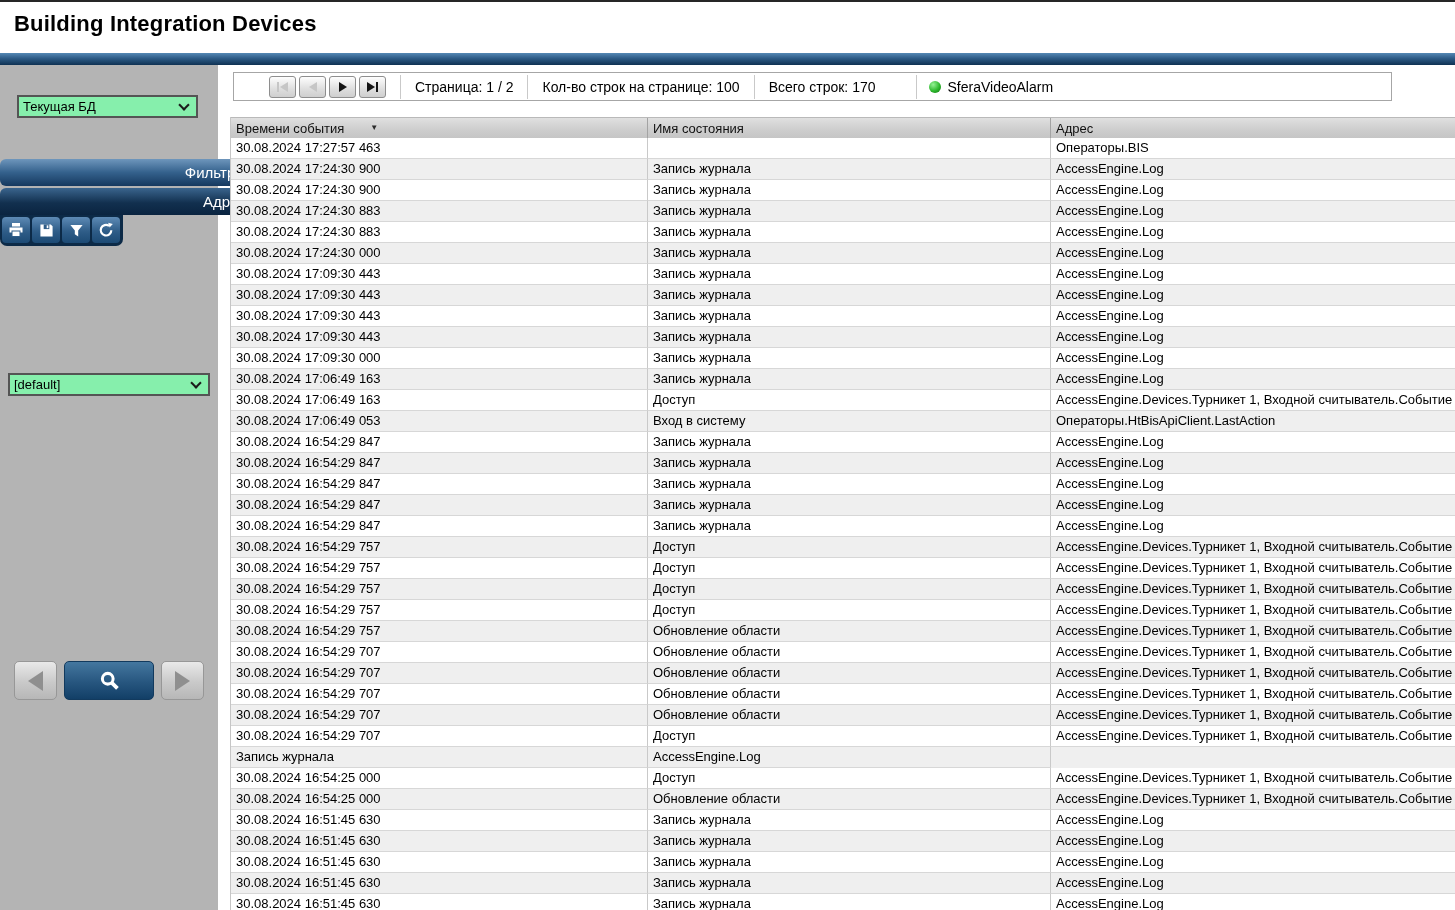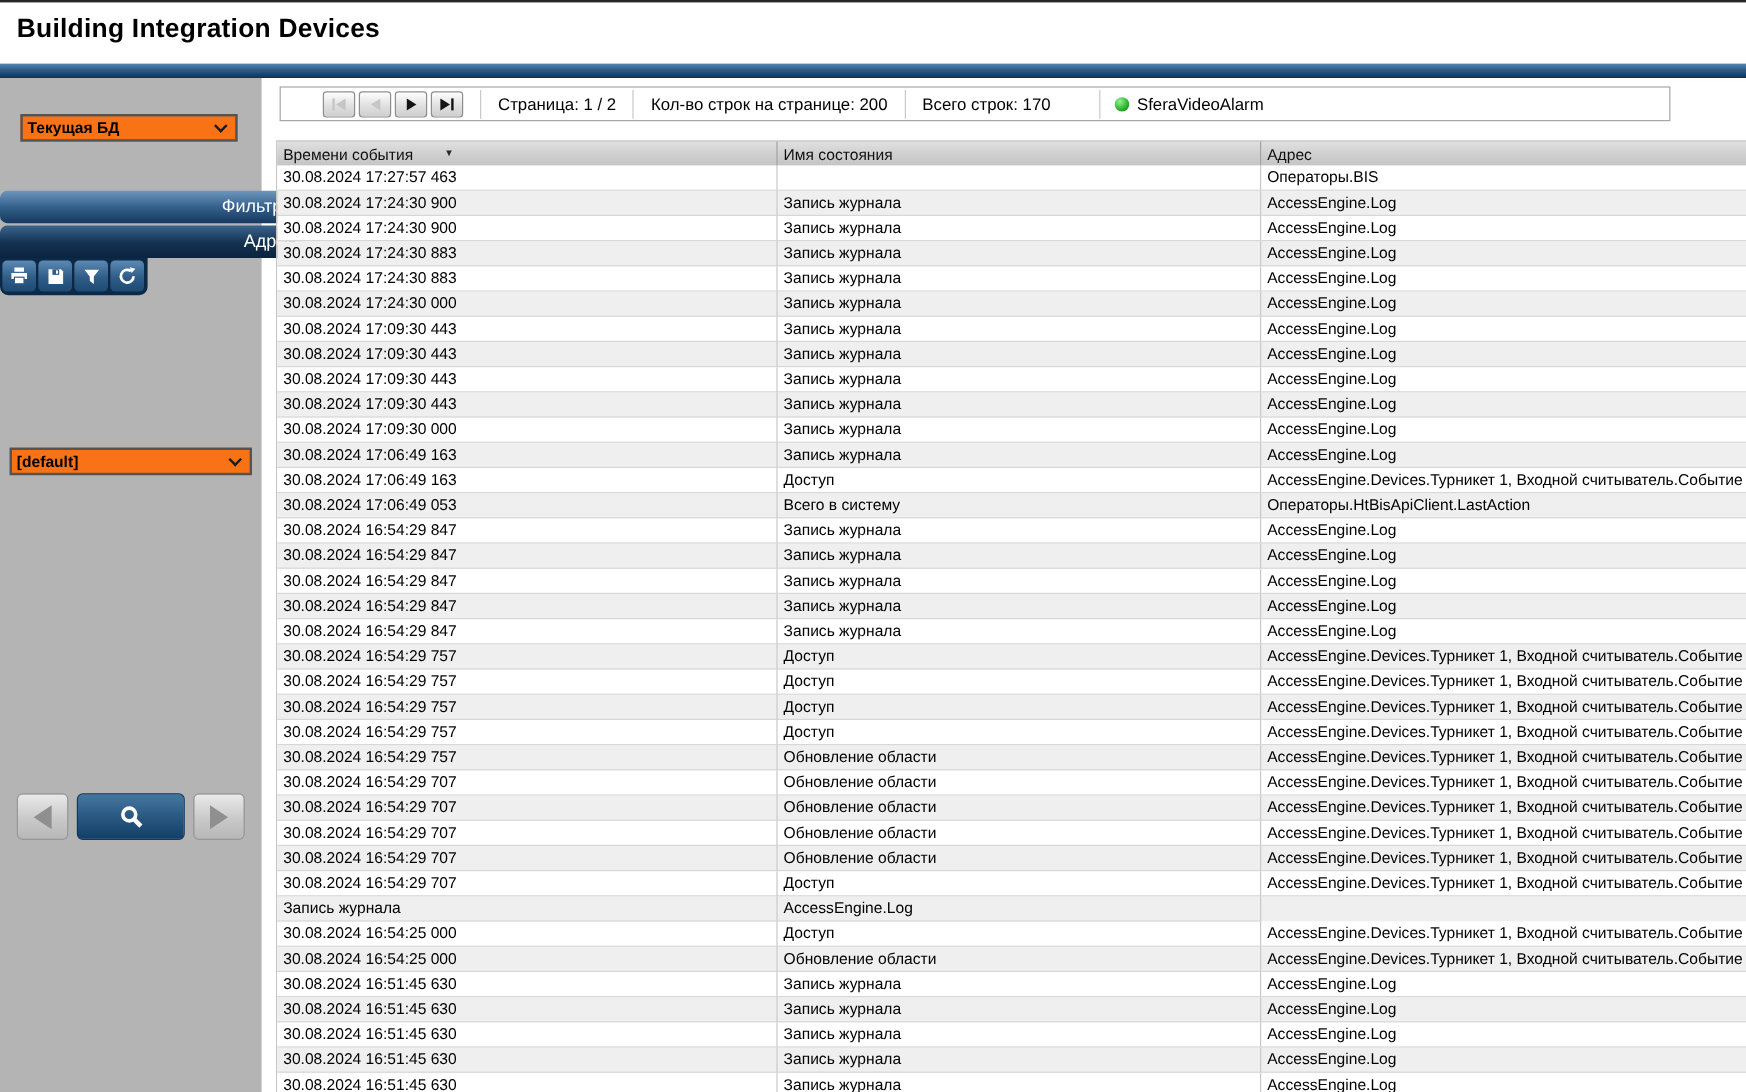--- a/index.html
+++ b/index.html
@@ -9,22 +9,22 @@
     overflow:hidden; font-family:"Liberation Sans", sans-serif; color:#000;
   }
   .top-line { position:absolute; top:0; left:0; right:0; height:2px; background:#262626; }
   .app-title { position:absolute; top:11px; left:14px; font-size:22px; font-weight:bold; letter-spacing:.2px; }
   .blue-stripe { position:absolute; top:53px; left:0; right:0; height:12px;
     background:linear-gradient(#5588b4, #2d5b86 45%, #0f3253); }
 
   
   .sidebar { position:absolute; top:65px; left:0; width:218px; bottom:0; background:#b4b4b4; }
   .sel {
-    position:absolute; height:23px; background:#f97316; border:2px solid #545454;
-    display:flex; align-items:center; cursor:default;font-weight:bold;
+    position:absolute; height:23px; background:#86efac; border:2px solid #545454;
+    display:flex; align-items:center; cursor:default;
   }
   .sel .sel-txt { flex:1; padding-left:4px; font-size:13px; white-space:nowrap; overflow:hidden; }
   .sel .chev { width:8px; height:8px; border-right:2px solid #1b1b1b; border-bottom:2px solid #1b1b1b;
     transform:rotate(45deg); margin:-3px 8px 0 0; flex:none; }
   .db-sel { top:30px; left:17px; width:181px; }
   .profile-sel { top:308px; left:8px; width:202px; }
 
   .panel-bar {
     position:absolute; left:0; width:246px; height:27px; color:#fff; font-size:15px;
     line-height:27px; padding-left:10px; cursor:pointer;text-align:right;
@@ -175,21 +175,21 @@
         <span class="tri-r"></span>
       </div>
       <div class="pg-btn enabled">
         <span class="tri-r"></span>
           <span class="vbar"></span>
       </div>
     </div>
     <div class="tb-sep first"></div>
     <div class="tb-label">Страница: 1 / 2</div>
     <div class="tb-sep"></div>
-    <div class="tb-label">Кол-во строк на странице: 200</div>
+    <div class="tb-label">Кол-во строк на странице: 100</div>
     <div class="tb-sep"></div>
     <div class="tb-label total">Всего строк: 170</div>
     <div class="tb-sep"></div>
     <div class="status">
       <span class="status-dot" style="--dot: #2eb82e;"></span>
       <span>SferaVideoAlarm</span>
     </div>
   </div>
 
   <div class="grid">
@@ -267,21 +267,21 @@
           <div class="gr-cell">Запись журнала</div>
           <div class="gr-cell">AccessEngine.Log</div>
         </div>
         <div class="grid-row">
           <div class="gr-cell">30.08.2024 17:06:49 163</div>
           <div class="gr-cell">Доступ</div>
           <div class="gr-cell">AccessEngine.Devices.Турникет 1, Входной считыватель.Событие</div>
         </div>
         <div class="grid-row alt">
           <div class="gr-cell">30.08.2024 17:06:49 053</div>
-          <div class="gr-cell">Всего в систему</div>
+          <div class="gr-cell">Вход в систему</div>
           <div class="gr-cell">Операторы.HtBisApiClient.LastAction</div>
         </div>
         <div class="grid-row">
           <div class="gr-cell">30.08.2024 16:54:29 847</div>
           <div class="gr-cell">Запись журнала</div>
           <div class="gr-cell">AccessEngine.Log</div>
         </div>
         <div class="grid-row alt">
           <div class="gr-cell">30.08.2024 16:54:29 847</div>
           <div class="gr-cell">Запись журнала</div>

